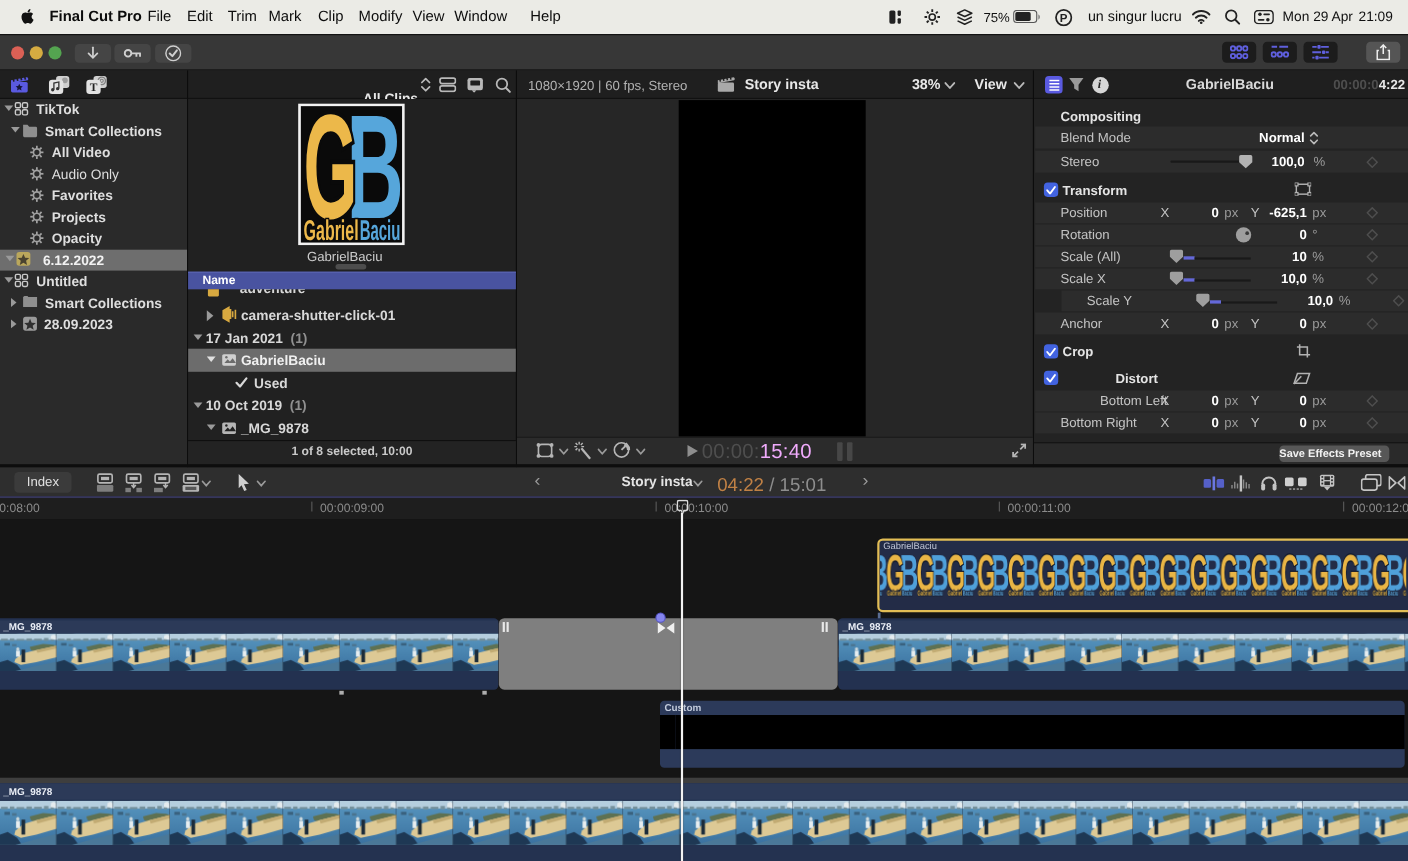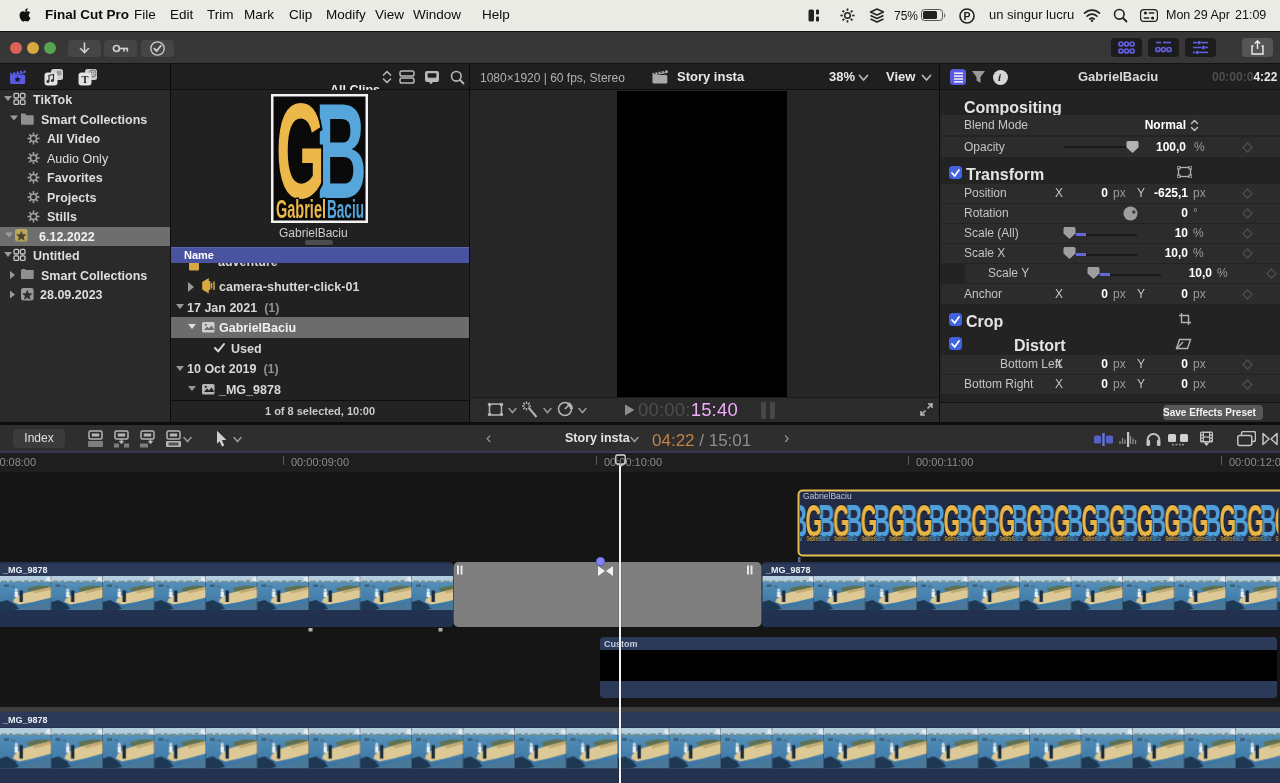--- a/index.html
+++ b/index.html
@@ -258,21 +258,21 @@
 <div class="abs" style="left:939px;top:64px;width:1px;height:361px;background:#0c0c0c;"></div>
 <div class="abs" style="left:940px;top:90px;width:340px;height:335px;background:#232323;"></div>
 <div id="sidebar">
   <div class="abs" style="left:0;top:227px;width:170px;height:19px;background:#6e6e6e;"></div>
   <div class="txt" style="left:33px;top:93px;font-size:12.5px;font-weight:bold;color:#dedede;">TikTok</div>
   <div class="txt" style="left:41px;top:112.5px;font-size:12.5px;font-weight:bold;color:#dedede;">Smart Collections</div>
   <div class="txt" style="left:47px;top:132px;font-size:12.5px;font-weight:bold;color:#dedede;">All Video</div>
   <div class="txt" style="left:47px;top:151.5px;font-size:12.5px;font-weight:normal;color:#dedede;">Audio Only</div>
   <div class="txt" style="left:47px;top:171px;font-size:12.5px;font-weight:bold;color:#dedede;">Favorites</div>
   <div class="txt" style="left:47px;top:190.5px;font-size:12.5px;font-weight:bold;color:#dedede;">Projects</div>
-  <div class="txt" style="left:47px;top:210px;font-size:12.5px;font-weight:bold;color:#dedede;">Stills</div>
+  <div class="txt" style="left:47px;top:210px;font-size:12.5px;font-weight:bold;color:#dedede;">Opacity</div>
   <div class="txt" style="left:39px;top:229.5px;font-size:12.5px;font-weight:bold;color:#f2f2f2;text-align:right;">6.12.2022</div>
   <div class="txt" style="left:33px;top:249px;font-size:12.5px;font-weight:bold;color:#dedede;">Untitled</div>
   <div class="txt" style="left:41px;top:268.5px;font-size:12.5px;font-weight:bold;color:#dedede;">Smart Collections</div>
   <div class="txt" style="left:40px;top:288px;font-size:12.5px;font-weight:bold;color:#dedede;">28.09.2023</div>
 </div>
 <svg class="abs" style="left:0;top:90px;" width="170" height="220" viewBox="0 0 170 220" id="sb-icons">
 
   <g fill="#9a9a9a">
     <path d="M4 6 L12 6 L8 11 Z"></path>
     <path d="M10 25.5 L18 25.5 L14 30.5 Z"></path>
@@ -443,37 +443,37 @@
           <path d="M8 1 h4 v4 M12 1 L7.5 5.5"></path>
           <path d="M5 12 h-4 v-4 M1 12 L5.5 7.5"></path>
         </g>
   </svg>
 </div>
 <style>
 .irow{position:absolute;left:941px;width:339px;height:19px;background:#2c2c2c;}
 .ilab{position:absolute;font-size:12px;color:#c4c4c4;white-space:nowrap;}
 .ibold{position:absolute;font-size:12px;font-weight:bold;color:#fff;white-space:nowrap;text-align:right;}
 .iunit{position:absolute;font-size:12px;color:#9a9a9a;white-space:nowrap;}
-.ihead{position:absolute;font-size:16px;font-weight:bold;color:#e4e4e4;white-space:nowrap;}
+.ihead{position:absolute;font-size:12px;font-weight:bold;color:#e4e4e4;white-space:nowrap;}
 .ichk{position:absolute;width:13px;height:13px;background:#4263e0;border-radius:3.5px;}
 </style>
 <div id="inspector">
   <div class="ihead" style="left:964px;top:99px;">Compositing</div>
   <div class="irow" style="top:115px;height:20px;">
     <div class="ilab" style="left:23px;top:3px;">Blend Mode</div>
     <div class="ibold" style="left:150px;top:3px;width:95px;">Normal</div>
     <svg style="position:absolute;left:249px;top:4px;" width="9" height="13" viewBox="0 0 9 13">
           <g fill="none" stroke="#b9b9b9" stroke-width="1.5" stroke-linecap="round" stroke-linejoin="round">
             <path d="M1.5 4.5 L4.5 1.5 L7.5 4.5"></path>
             <path d="M1.5 8.5 L4.5 11.5 L7.5 8.5"></path>
           </g>
         </svg>
   </div>
   <div class="irow" style="top:137px;height:20px;">
-    <div class="ilab" style="left:23px;top:3px;">Opacity</div>
+    <div class="ilab" style="left:23px;top:3px;">Stereo</div>
     <div style="position:absolute;left:123px;top:9px;width:74px;height:2px;background:#191919;border-radius:1px;"></div>
     <svg style="position:absolute;left:185px;top:3px;" width="13" height="14" viewBox="0 0 13 14">
           <path d="M2 1 h9 a1.5 1.5 0 0 1 1.5 1.5 v5 L6.5 13 L0.5 7.5 v-5 A1.5 1.5 0 0 1 2 1 Z" fill="#b2b2b2"></path>
         </svg>
     <div class="ibold" style="left:170px;top:3px;width:75px;">100,0</div>
     <div class="iunit" style="left:253px;top:3px;">%</div>
     <svg style="position:absolute;left:301px;top:5px;" width="11" height="11" viewBox="0 0 11 11">
           <rect x="2.3" y="2.3" width="6.4" height="6.4" fill="none" stroke="#4e4e4e" stroke-width="1.3" transform="rotate(45 5.5 5.5)"></rect>
         </svg>
   </div>

